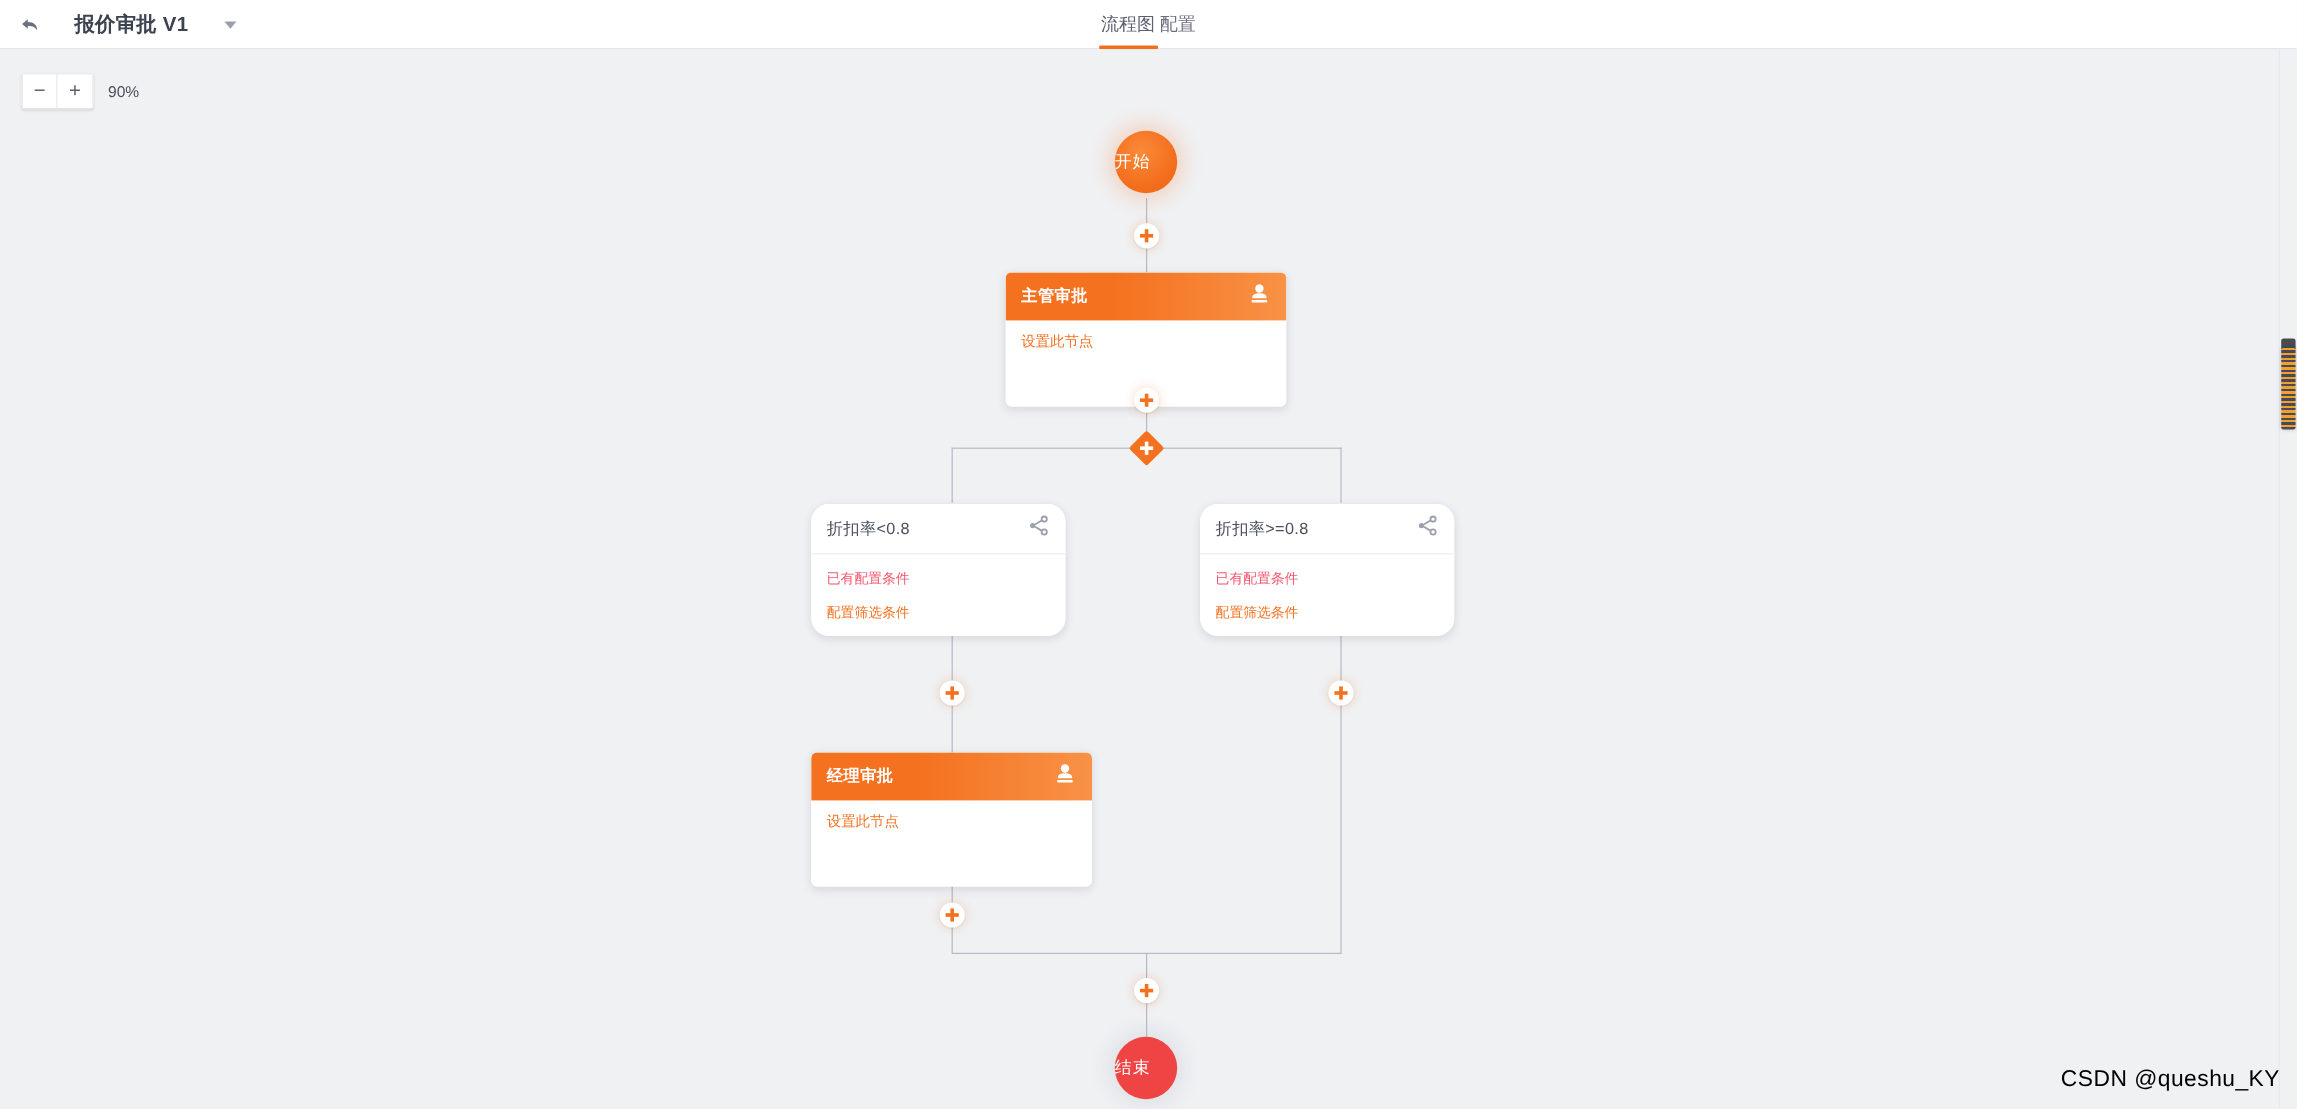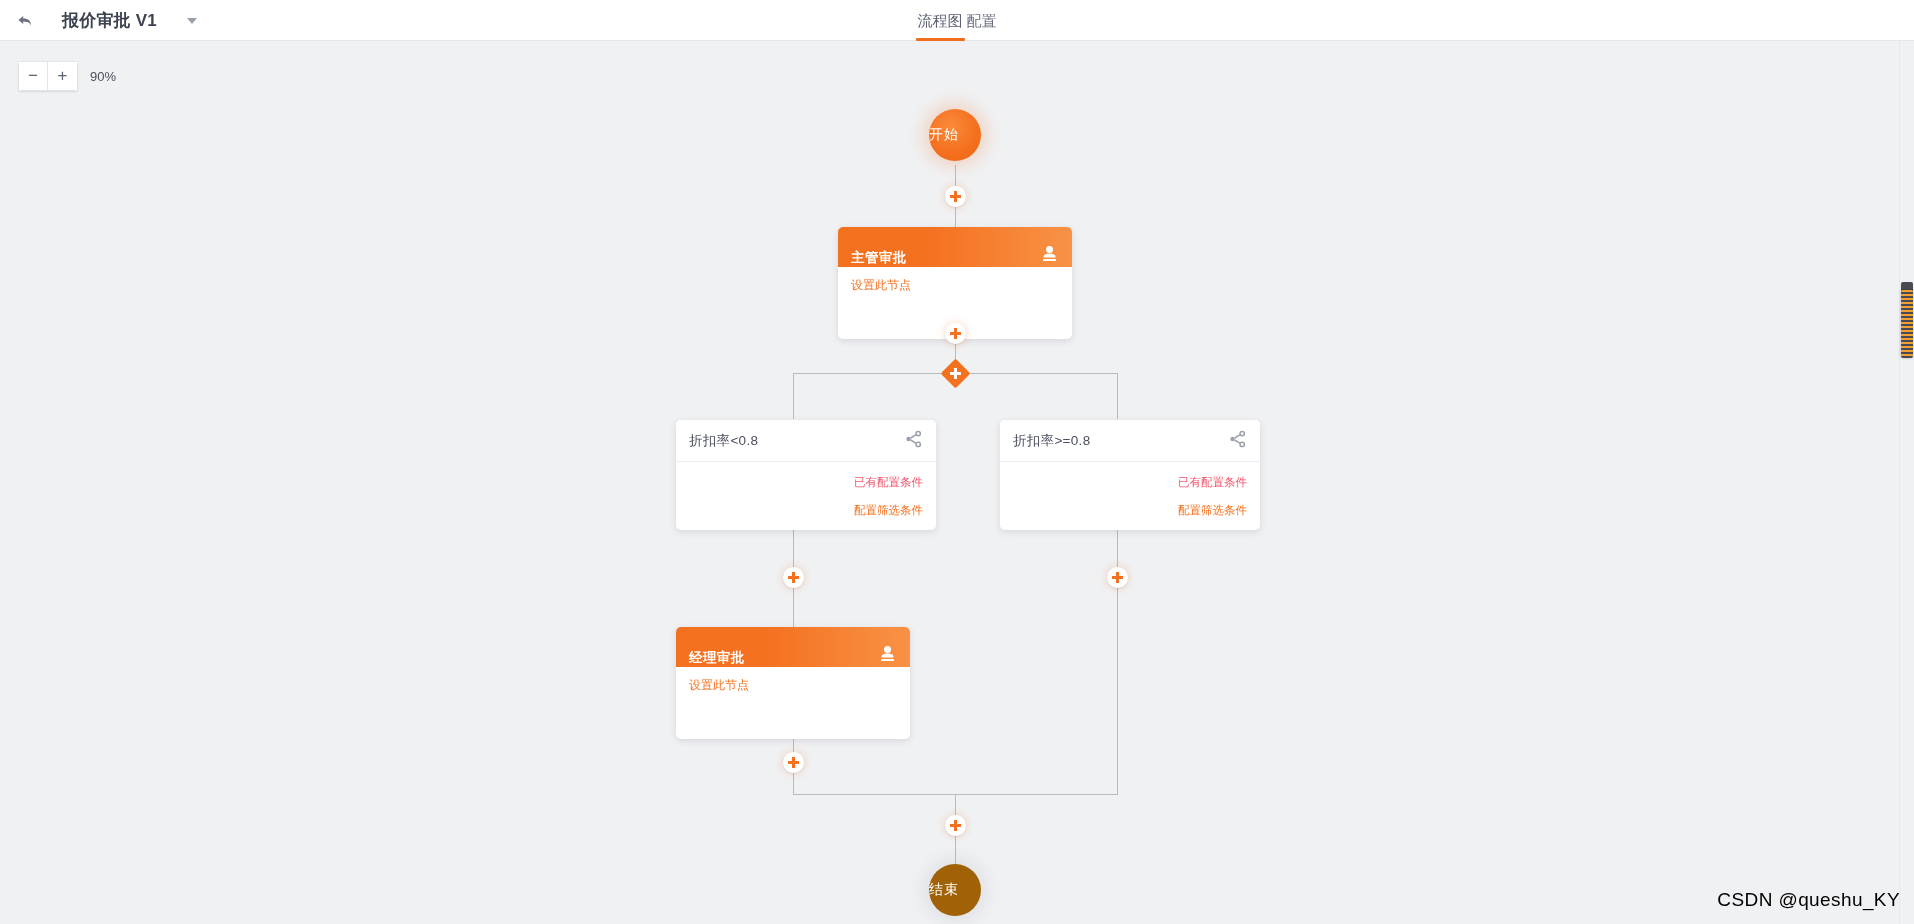--- a/index.html
+++ b/index.html
@@ -188,41 +188,41 @@
     font-weight: 500;
     letter-spacing: 1px;
     z-index: 4;
     cursor: pointer;
   }
   .circle-start {
     background: radial-gradient(circle at 42% 34%, #fa8b3a 0%, #f4711f 55%, #ef6312 100%);
     box-shadow: 0 0 16px 6px rgba(244,113,31,0.22);
   }
   .circle-end {
-    background: #a16207;
+    background: #ef4444;
     box-shadow: 0 0 16px 6px rgba(170,173,184,0.22);
     color: #ffffff;
   }
 
   
   .card {
     position: absolute;
     background: #ffffff;
     border-radius: 5px;
     box-shadow: 0 2px 7px rgba(35,45,70,0.13);
     z-index: 4;
     overflow: hidden;
     cursor: pointer;
   }
   .card-approval { width: 234px; height: 112px; }
   .card-head-approval {
     height: 40px;
     background: linear-gradient(90deg, #f4711f 0%, #f4711f 38%, #f89246 100%);
     display: flex;
-    align-items: flex-end;
+    align-items: center;
     padding: 0 13px;
     box-sizing: border-box;
     color: #ffffff;
   }
   .card-head-approval .title {
     font-size: 13.5px;
     font-weight: 700;
     letter-spacing: 0.4px;
     flex: 1;
   }
@@ -232,21 +232,21 @@
   }
   .link-orange {
     font-size: 12px;
     color: #f4711f;
     text-decoration: none;
     display: inline-block;
     cursor: pointer;
   }
 
   
-  .card-condition { width: 260px; height: 110px; }
+  .card-condition { width: 212px; height: 110px; border-radius: 15px; }
   .card-head-condition {
     height: 42px;
     background: #ffffff;
     border-bottom: 1px solid #edeef1;
     display: flex;
     align-items: center;
     padding: 0 13px;
     box-sizing: border-box;
   }
   .card-head-condition .title {
@@ -255,21 +255,20 @@
     color: #4a4f5c;
     font-weight: 400;
     letter-spacing: 0.3px;
   }
   .cond-body {
     padding: 13px 13px 0 13px;
     box-sizing: border-box;
     display: flex;
     flex-direction: column;
     gap: 13px;
-    text-align: right;
   }
   .link-red {
     font-size: 11.5px;
     color: #f4556c;
     cursor: pointer;
   }
   .link-cfg {
     font-size: 11.5px;
     color: #f4711f;
     cursor: pointer;

